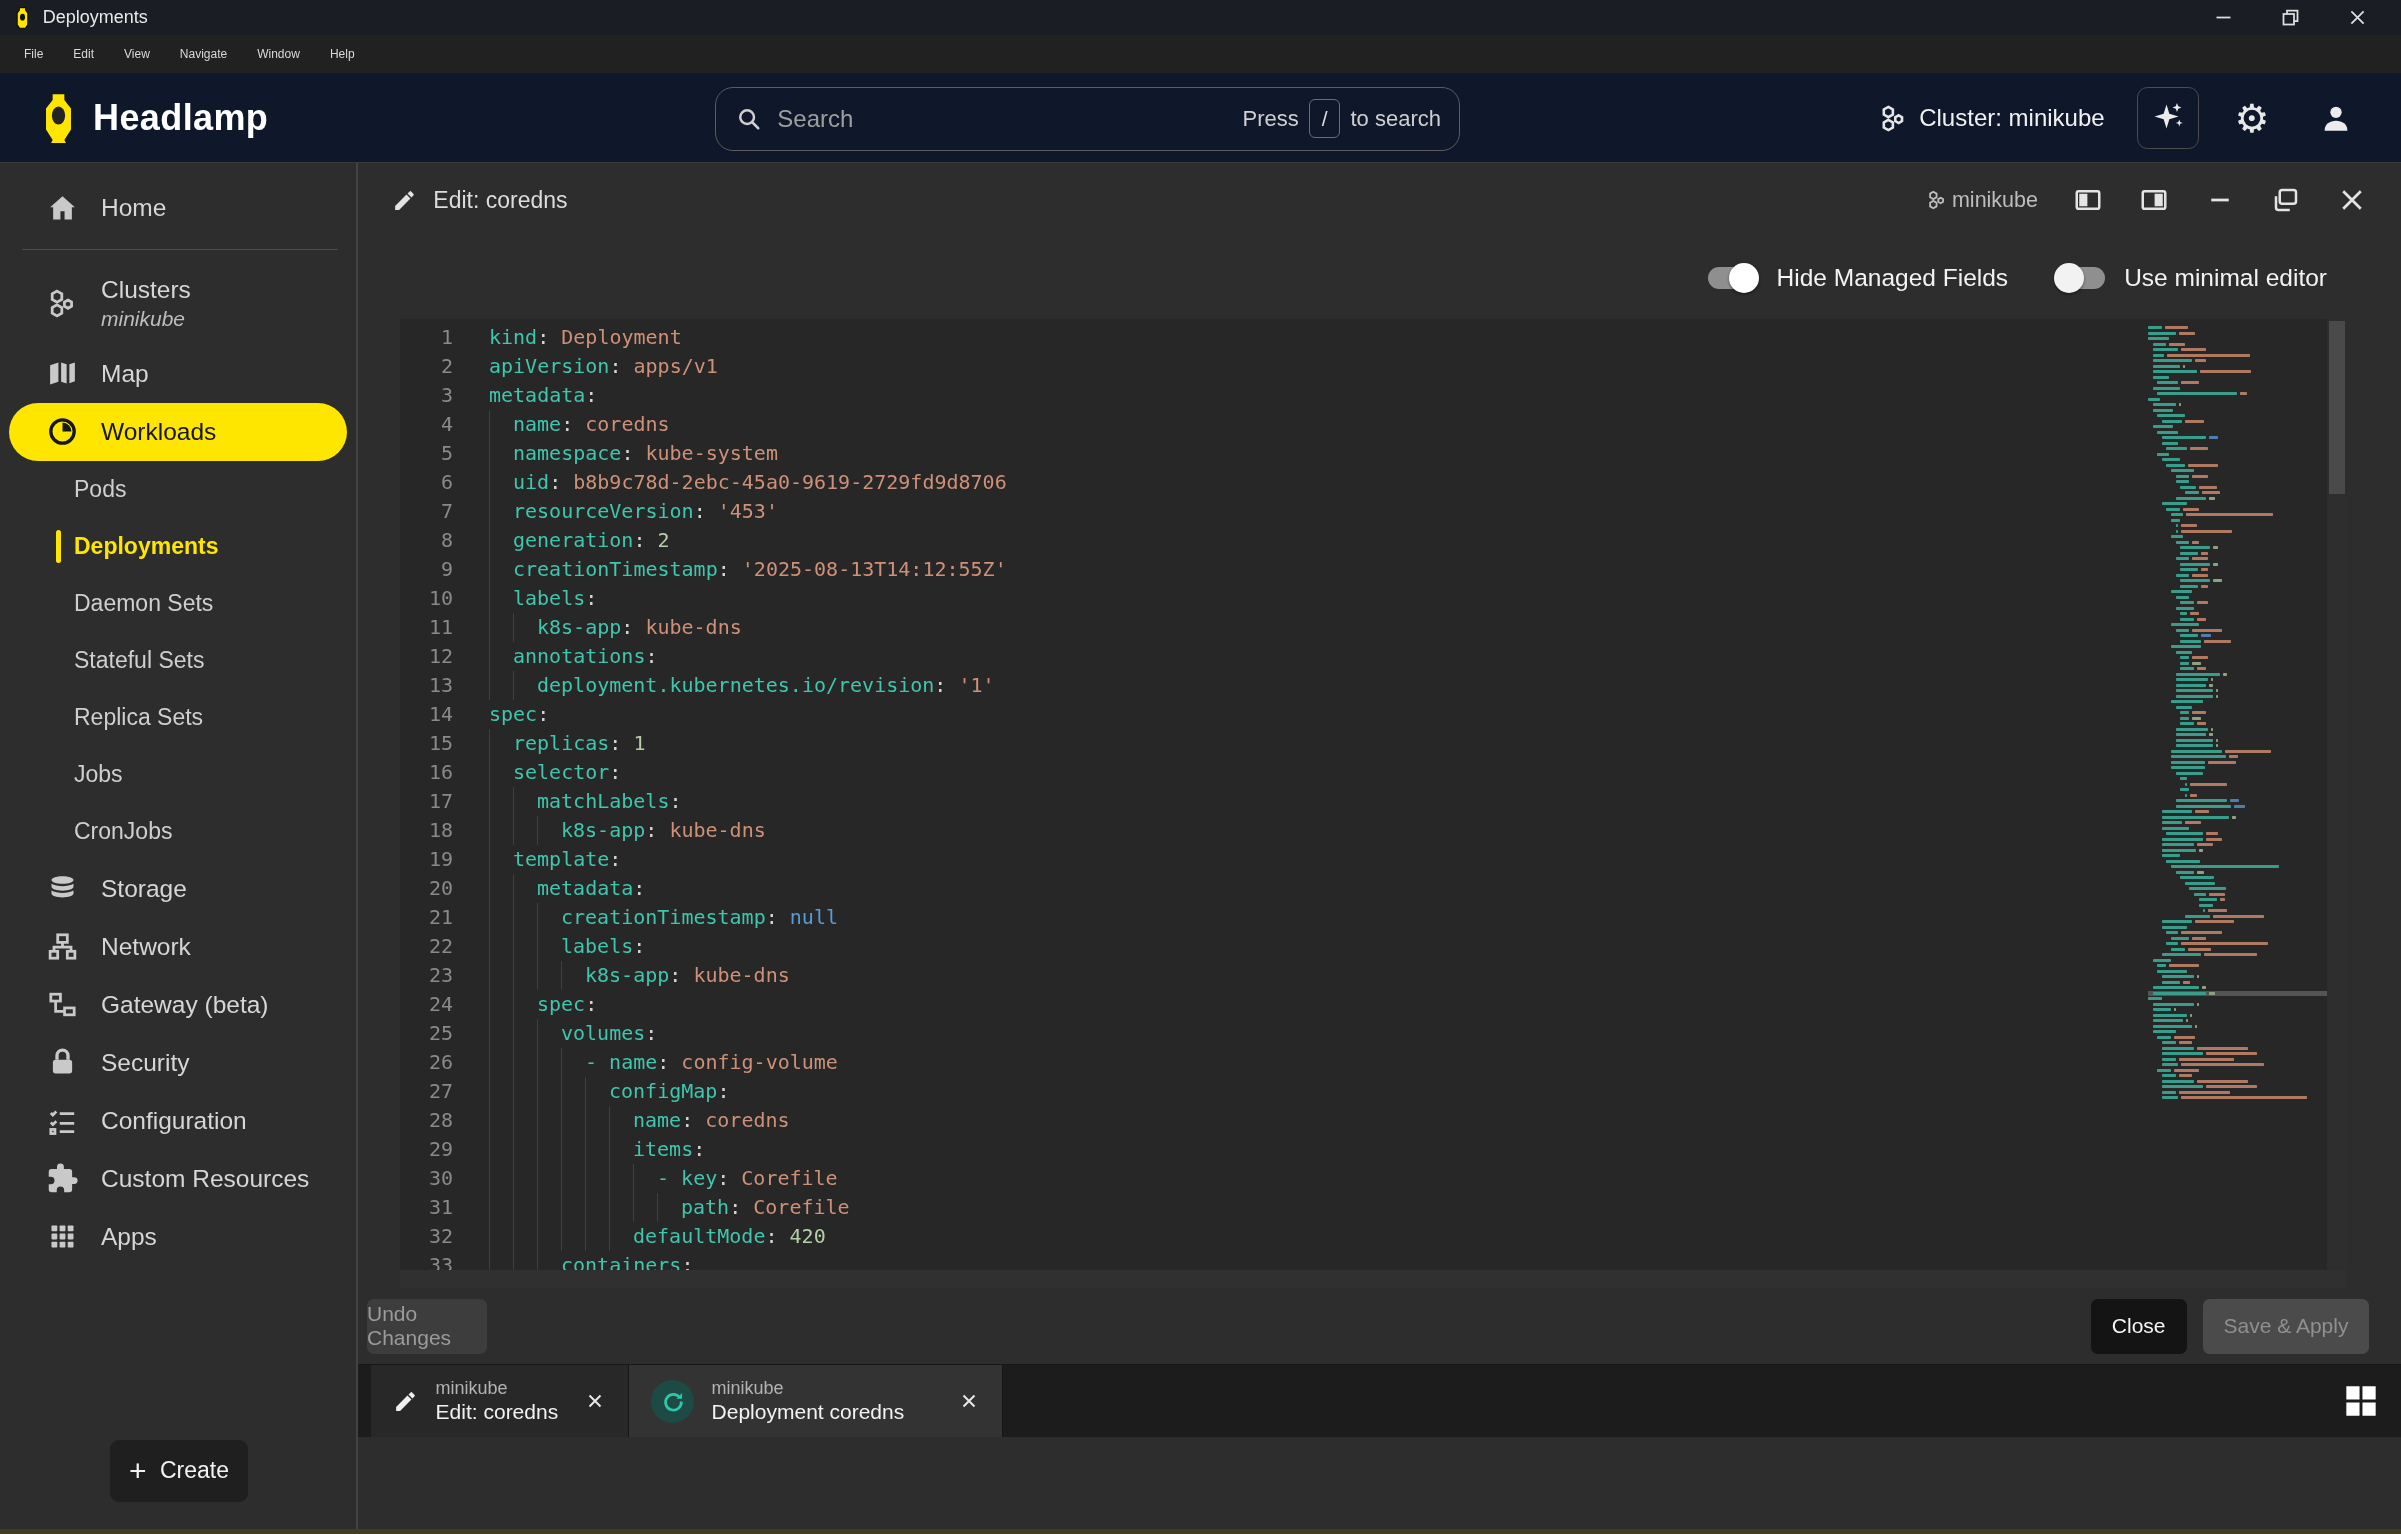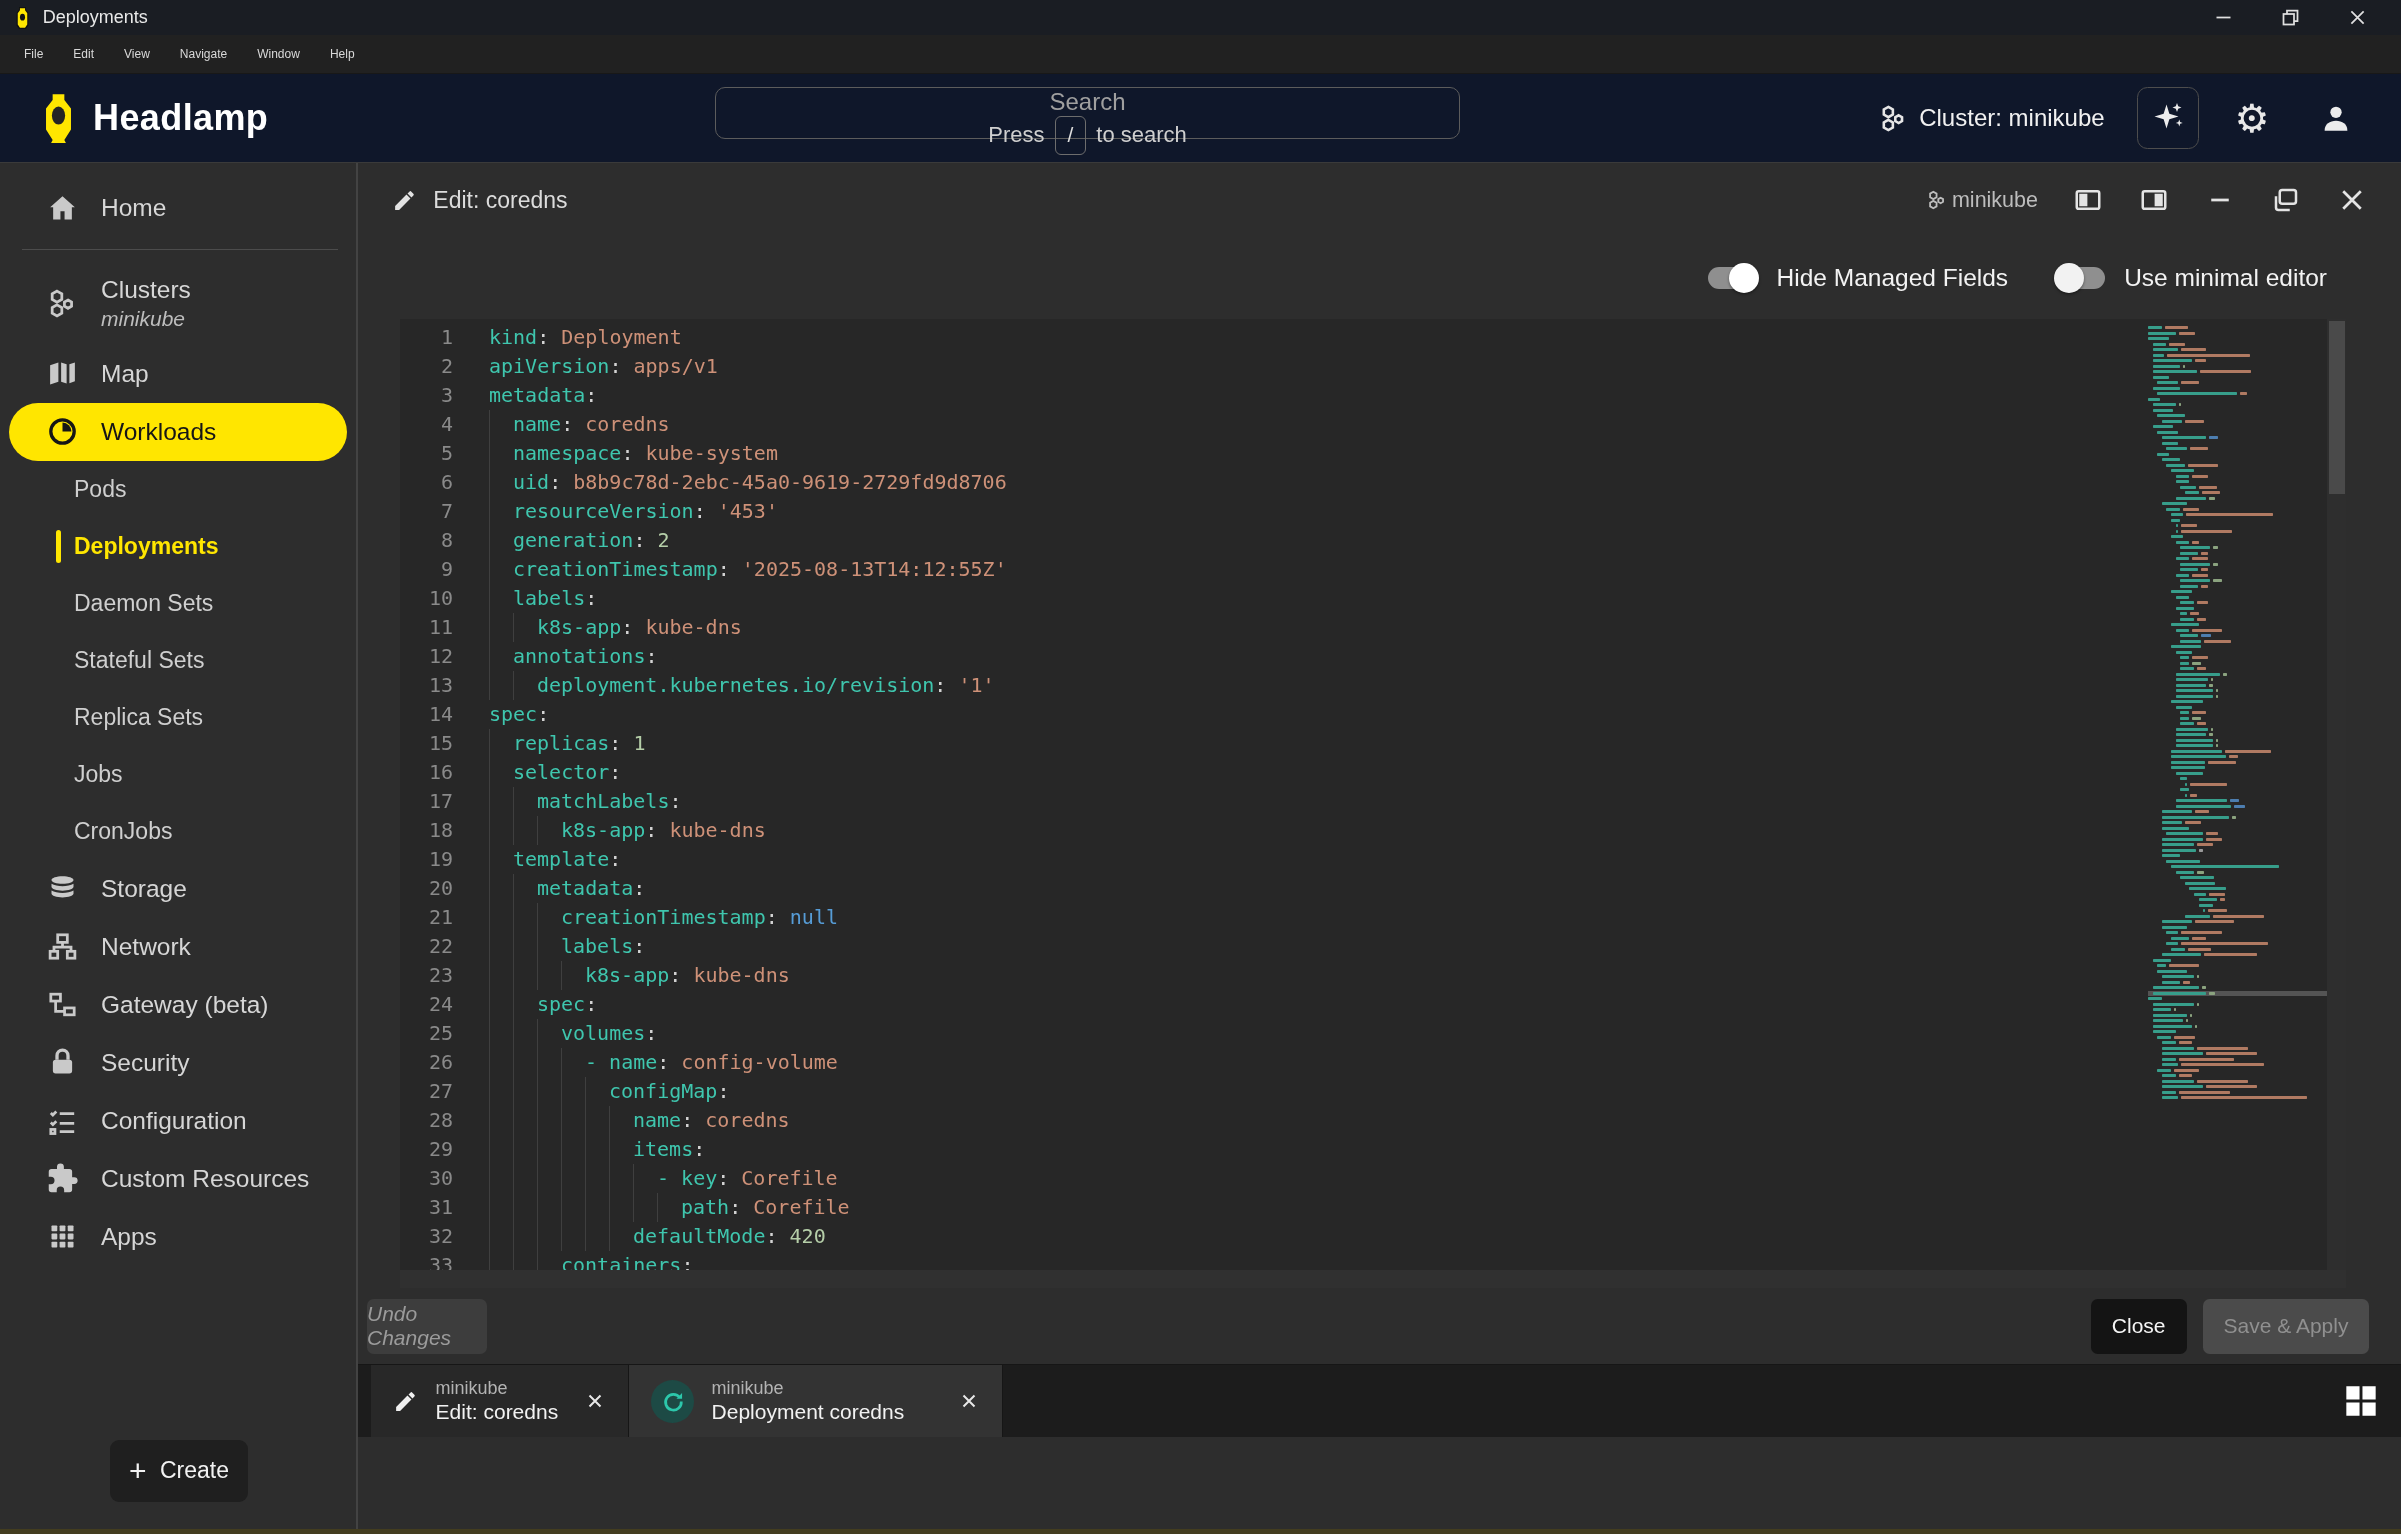--- a/index.html
+++ b/index.html
@@ -17,21 +17,21 @@
   .titlebar .spacer { flex:1; }
   .wctl { width:67px; height:35px; display:flex; align-items:center; justify-content:center; color:#e0e0e0; }
   
   .menubar { height:39px; background:#212121; display:flex; align-items:center; padding-left:12px; gap:6px; flex:0 0 auto; border-bottom:0.7px solid #181818; }
   .menu-item { font-size:12px; color:#d9d9d9; padding:4.4px 12px; border-radius:4.4px; }
   
   .appbar { height:89px; background:#0f172a; display:flex; align-items:center; flex:0 0 auto; border-bottom:0.7px solid #3a3a3a; position:relative; }
   .brand { display:flex; align-items:center; gap:15px; margin-left:39px; }
   .brand .logo { width:39px; height:55px; }
   .brand .name { font-size:36px; font-weight:700; color:#ffffff; letter-spacing:0.4px; }
-  .searchbox { position:absolute; left:715px; top:12.6px; width:745px; height:52px; border:1.5px solid #5c5c5c; border-radius:10px; display:flex; align-items:center; padding:0 18px; color:#9f9f9f;flex-direction:column; }
+  .searchbox { position:absolute; left:715px; top:12.6px; width:745px; height:64px; border:1.5px solid #5c5c5c; border-radius:18px; display:flex; align-items:center; padding:0 18px; color:#9f9f9f; }
   .searchbox .sicon { width:30px; height:30px; margin-right:13.3px; color:#cfcfcf; }
   .searchbox .ph { font-size:24px; color:#9f9f9f; flex:1; }
   .searchbox .hint { display:flex; align-items:center; gap:10.4px; font-size:22px; color:#cfcfcf; }
   .keycap { border:1.5px solid #6d6d6d; border-radius:6px; width:31px; height:39px; display:flex; align-items:center; justify-content:center; font-size:21px; color:#dedede; }
   .appbar-right { margin-left:auto; display:flex; align-items:center; gap:22px; margin-right:34px; }
   .cluster-chip { display:flex; align-items:center; gap:10.4px; font-size:24px; color:#f1f1f1; margin-right:10.4px; }
   .cluster-chip .cicon { width:31px; height:31px; color:#e6e6e6; }
   .iconbtn { width:62px; height:62px; display:flex; align-items:center; justify-content:center; color:#ececec; border-radius:10.4px; }
   .iconbtn.bordered { border:1.5px solid #4d4d4d; }
   .gear-glyph { font-size:39px; line-height:1; color:#e8e8e8; font-family:"DejaVu Sans", sans-serif; }
@@ -93,21 +93,21 @@
   .minimap { width:179px; flex:0 0 auto; padding-top:6px; overflow:hidden; }
   .mm-row { height:5.5px; display:flex; align-items:center; }
   .mm-row.hl { background:rgba(200,200,200,.28); }
   .mm-seg { height:3px; border-radius:0.7px; flex:0 0 auto; }
   .vscroll { width:19px; flex:0 0 auto; background:#2e2e2e; position:relative; }
   .vscroll .thumb { position:absolute; top:1.5px; left:1.5px; right:1.5px; height:173px; background:#4a4a4a; }
   .hscroll { height:18px; margin:0 55px 0 42px; background:#303030; }
   
   .actions { height:76px; display:flex; align-items:center; padding:0 32px 0 9px; }
   .btn { border-radius:6.7px; display:flex; align-items:center; justify-content:center; font-size:21px; height:55px; }
-  .btn.undo { width:120px; background:#3d3d3d; color:#9b9b9b;font-style:italic; }
+  .btn.undo { width:120px; background:#3d3d3d; color:#9b9b9b; }
   .btn.close { width:96px; background:#141414; color:#f5f5f5; margin-left:auto; }
   .btn.save { width:166px; background:#4b4b4b; color:#909090; margin-left:16.3px; }
   
   .tabstrip { height:73px; background:#1c1c1c; border-top:1.5px solid #161616; display:flex; align-items:stretch; }
   .btab { display:flex; align-items:center; padding:0 22px; gap:18px; border-right:1.5px solid #161616; }
   .btab.t1 { margin-left:12.6px; width:258px; background:#282828; }
   .btab.t2 { width:374px; background:#333333; }
   .btab .texts { display:flex; flex-direction:column; justify-content:center; line-height:1.25; min-width:0; flex:1; }
   .btab .tcluster { font-size:18px; color:#b3b3b3; }
   .btab .ttitle { font-size:21px; color:#f2f2f2; white-space:nowrap; }

